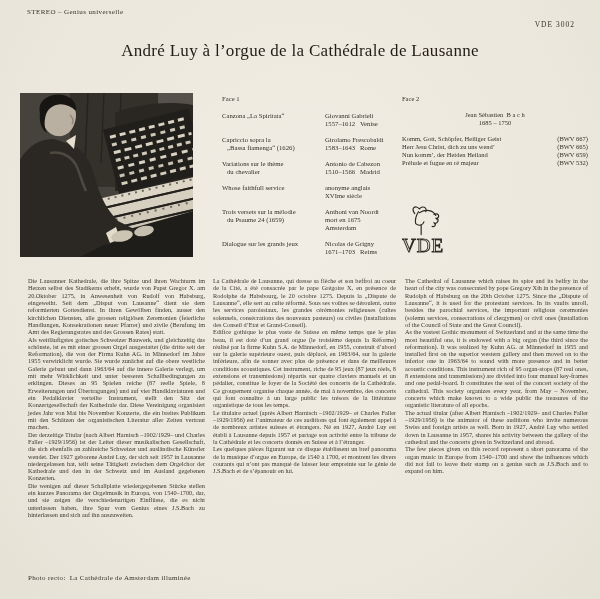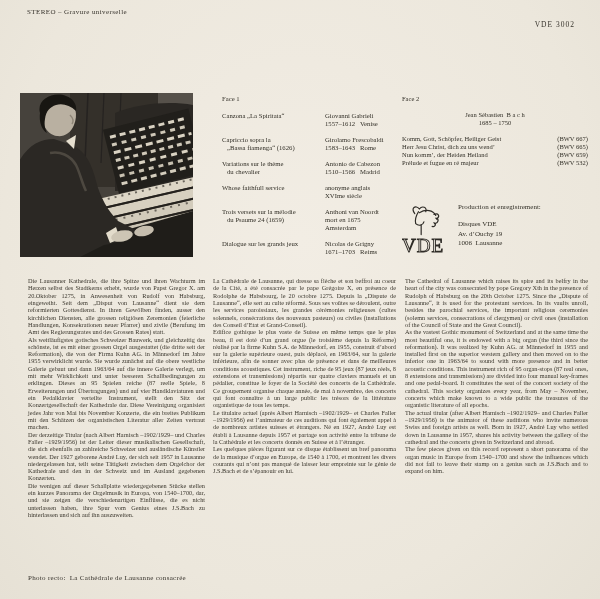--- a/index.html
+++ b/index.html
@@ -40,23 +40,24 @@
   .col-de{width:177px;margin-right:8px;}
   .col-fr{width:183px;margin-right:9px;}
   .col-en{width:183px;}
   .footer-caption{position:absolute;left:28px;top:574px;font-size:7px;letter-spacing:.3px;color:#37332c;}
 </style>
 </head>
 <body>
 
 <div class="page">
 
-  <div class="hdr-left">STEREO – Gravure universelle</div>
+  <div class="hdr-left">STEREO – Genius universelle</div>
   <div class="hdr-right">VDE 3002</div>
 
+  <div class="main-title">André Luy à l’orgue de la Cathédrale de Lausanne</div>
 
   <div class="photo">
     <svg viewBox="0 0 173 164" preserveAspectRatio="none">
       <rect width="173" height="164" fill="#46423c"></rect>
       <rect x="50" y="0" width="88" height="94" fill="#34302a"></rect>
       <path d="M68,0 L64,92" stroke="#252220" stroke-width="1.5" fill="none"></path>
       <path d="M84,0 L81,70" stroke="#252220" stroke-width="1.2" fill="none"></path>
       <path d="M101,0 L99,52" stroke="#252220" stroke-width="1.2" fill="none"></path>
       <rect x="138" y="0" width="35" height="72" fill="#56514a"></rect>
       <rect x="153" y="16" width="14" height="54" fill="#898276" opacity="0.65"></rect>
@@ -166,26 +167,20 @@
         <path d="M14,11 C9,5 15,1 19,6 C22,2 28,4 26,9"></path>
         <path d="M19,10 C26,6 34,7 37,13"></path>
         <path d="M35,12 C40,10 42,14 38,17"></path>
         <path d="M37,16 C41,17 40,21 36,22"></path>
         <path d="M35,21 C38,23 36,26 33,25"></path>
         <path d="M18,9 C15,14 14,18 15,22 C18,25 23,24 24,20"></path>
         <path d="M21,24 L21,34"></path>
       </g>
       <text x="23" y="53" text-anchor="middle" font-size="21" font-family="Liberation Serif, serif" fill="none" stroke="#2e2b26" stroke-width="1" letter-spacing="1">VDE</text>
     </svg>
-    <div class="prod-text">
-      <div class="prod-label">Production et enregistrement:</div>
-      <div>Disques VDE</div>
-      <div>Av. d’Ouchy 19</div>
-      <div class="prewrap">1006  Lausanne</div>
-    </div>
   </div>
 
   <div class="notes">
     <div class="col col-de">
       <p>Die Lausanner Kathedrale, die ihre Spitze und ihren Wachturm im Herzen selbst des Stadtkerns erhebt, wurde von Papst Gregor X. am 20.Oktober 1275, in Anwesenheit von Rudolf von Habsburg, eingeweiht. Seit dem „Disput von Lausanne“ dient sie dem reformierten Gottesdienst. In ihren Gewölben finden, ausser den kirchlichen Diensten, alle grossen religiösen Zeremonien (feierliche Handlungen, Konsekrationen neuer Pfarrer) und zivile (Berufung im Amt des Regierungsrates und des Grossen Rates) statt.</p>
       <p>Als weitläufigstes gotisches Schweizer Bauwerk, und gleichzeitig das schönste, ist es mit einer grossen Orgel ausgestattet (die dritte seit der Reformation), die von der Firma Kuhn AG. in Männedorf im Jahre 1955 verwirklicht wurde. Sie wurde zunächst auf die obere westliche Galerie gebaut und dann 1963/64 auf die innere Galerie verlegt, um mit mehr Wirklichkeit und unter besseren Schallbedingungen zu erklingen. Dieses an 95 Spielen reiche (87 reelle Spiele, 8 Erweiterungen und Übertragungen) und auf vier Handklaviaturen und ein Pedalklavier verteilte Instrument, stellt den Sitz der Konzertgesellschaft der Kathedrale dar. Diese Vereinigung organisiert jedes Jahr von Mai bis November Konzerte, die ein breites Publikum mit den Schätzen der organistischen Literatur aller Zeiten vertraut machen.</p>
       <p>Der derzeitige Titular (nach Albert Harnisch –1902/1929– und Charles Faller –1929/1956) ist der Leiter dieser musikalischen Gesellschaft, die sich ebenfalls an zahlreiche Schweizer und ausländische Künstler wendet. Der 1927 geborene André Luy, der sich seit 1957 in Lausanne niedergelassen hat, teilt seine Tätigkeit zwischen dem Orgelchor der Kathedrale und den in der Schweiz und im Ausland gegebenen Konzerten.</p>
       <p>Die wenigen auf dieser Schallplatte wiedergegebenen Stücke stellen ein kurzes Panorama der Orgelmusik in Europa, von 1540–1700, dar, und sie zeigen die verschiedenartigen Einflüsse, die es nicht unterlassen haben, ihre Spur vom Genius eines J.S.Bach zu hinterlassen und sich auf ihn auszuweiten.</p>
     </div>
     <div class="col col-fr">
@@ -195,15 +190,15 @@
       <p>Les quelques pièces figurant sur ce disque établissent un bref panorama de la musique d’orgue en Europe, de 1540 à 1700, et montrent les divers courants qui n’ont pas manqué de laisser leur empreinte sur le génie de J.S.Bach et de s’épanouir en lui.</p>
     </div>
     <div class="col col-en">
       <p>The Cathedral of Lausanne which raises its spire and its belfry in the heart of the city was consecrated by pope Gregory Xth in the presence of Rudolph of Habsburg on the 20th October 1275. Since the „Dispute of Lausanne“, it is used for the protestant services. In its vaults unroll, besides the parochial services, the important religious ceremonies (solemn services, consecrations of clergymen) or civil ones (installation of the Council of State and the Great Council).</p>
       <p>As the vastest Gothic monument of Switzerland and at the same time the most beautiful one, it is endowed with a big organ (the third since the reformation). It was realized by Kuhn AG. at Männedorf in 1955 and installed first on the superior western gallery and then moved on to the inferior one in 1963/64 to sound with more presence and in better acoustic conditions. This instrument rich of 95 organ-stops (87 real ones, 8 extensions and transmissions) are divided into four manual key-frames and one pedal-board. It constitutes the seat of the concert society of the cathedral. This society organizes every year, from May – November, concerts which make known to a wide public the treasures of the organistic literature of all epochs.</p>
       <p>The actual titular (after Albert Harnisch –1902/1929– and Charles Faller –1929/1956) is the animator of these auditions who invite numerous Swiss and foreign artists as well. Born in 1927, André Luy who settled down in Lausanne in 1957, shares his activity between the gallery of the cathedral and the concerts given in Switzerland and abroad.</p>
       <p>The few pieces given on this record represent a short panorama of the organ music in Europe from 1540–1700 and show the influences which did not fail to leave their stamp on a genius such as J.S.Bach and to expand on him.</p>
     </div>
   </div>
 
-  <div class="footer-caption prewrap">Photo recto:  La Cathédrale de Lausanne consacrée</div>
+  <div class="footer-caption prewrap">Photo recto:  La Cathédrale de Amsterdam illuminée</div>
 
 </div>
 
 </body></html>

